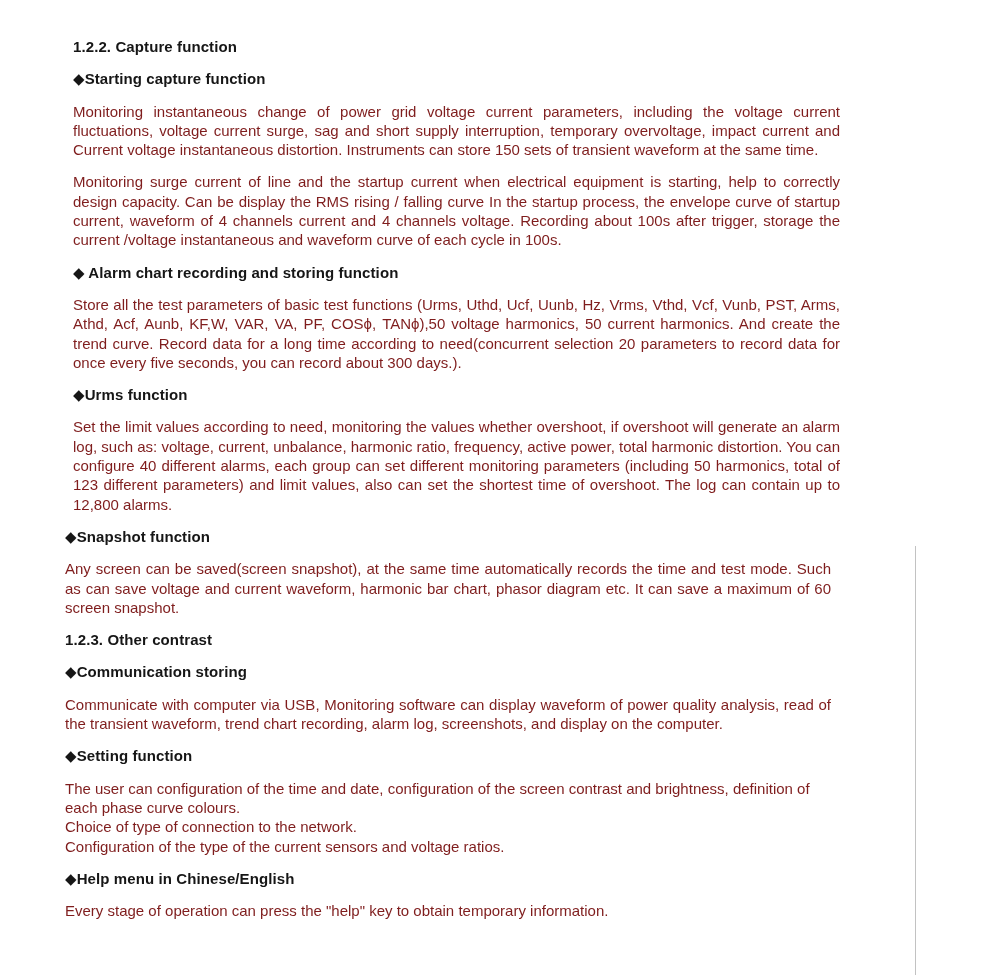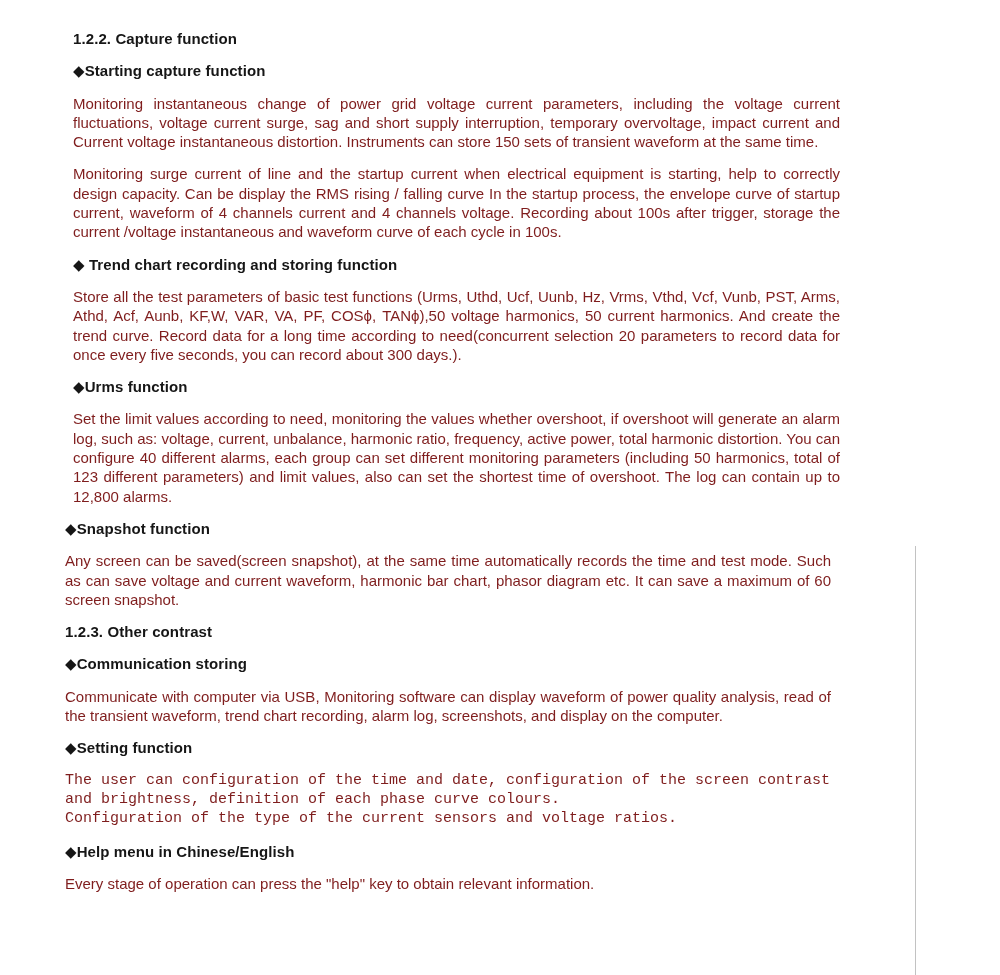--- a/index.html
+++ b/index.html
@@ -12,21 +12,21 @@
     height: 975px;
     font-family: "Liberation Sans", "DejaVu Sans", sans-serif;
     color: #1d1d1d;
     overflow: hidden;
   }
   .page {
     position: relative;
     width: 1000px;
     height: 975px;
     box-sizing: border-box;
-    padding-top: 16px;
+    padding-top: 24px;
     background: #ffffff;
   }
   .block-a {
     margin-left: 73px;
     width: 767px;
   }
   .block-b {
     margin-left: 65px;
     width: 766px;
   }
@@ -44,21 +44,20 @@
     margin: 13px 0;
     text-align: justify;
     text-justify: inter-word;
     color: #7f1d1d;
   }
   .body-para.no-justify {
     text-align: left;
   }
   .line {
     display: block;
-    font-family: Liberation Mono, monospace;
   }
   .edge-line {
     position: absolute;
     left: 915px;
     top: 546px;
     width: 1px;
     height: 429px;
     background: #c2c2c2;
   }
 </style>
@@ -68,41 +67,42 @@
 <main class="page">
 
   <section class="block-a">
     <h1 class="sec-heading">1.2.2. Capture function</h1>
 
     <h2 class="sub-heading">◆Starting capture function</h2>
     <p class="body-para">Monitoring instantaneous change of power grid voltage current parameters, including the voltage current fluctuations, voltage current surge, sag and short supply interruption, temporary overvoltage, impact current and Current voltage instantaneous distortion. Instruments can store 150 sets of transient waveform at the same time.</p>
 
     <p class="body-para">Monitoring surge current of line and the startup current when electrical equipment is starting, help to correctly design capacity. Can be display the RMS rising / falling curve In the startup process, the envelope curve of startup current, waveform of 4 channels current and 4 channels voltage. Recording about 100s after trigger, storage the current /voltage instantaneous and waveform curve of each cycle in 100s.</p>
 
-    <h2 class="sub-heading">◆ Trend chart recording and storing function</h2>
+    <h2 class="sub-heading">◆ Alarm chart recording and storing function</h2>
     <p class="body-para">Store all the test parameters of basic test functions (Urms, Uthd, Ucf, Uunb, Hz, Vrms, Vthd, Vcf, Vunb, PST, Arms, Athd, Acf, Aunb, KF,W, VAR, VA, PF, COSϕ, TANϕ),50 voltage harmonics, 50 current harmonics. And create the trend curve. Record data for a long time according to need(concurrent selection 20 parameters to record data for once every five seconds, you can record about 300 days.).</p>
 
     <h2 class="sub-heading">◆Urms function</h2>
     <p class="body-para">Set the limit values according to need, monitoring the values whether overshoot, if overshoot will generate an alarm log, such as: voltage, current, unbalance, harmonic ratio, frequency, active power, total harmonic distortion. You can configure 40 different alarms, each group can set different monitoring parameters (including 50 harmonics, total of 123 different parameters) and limit values, also can set the shortest time of overshoot. The log can contain up to 12,800 alarms.</p>
   </section>
 
   <section class="block-b">
     <h2 class="sub-heading">◆Snapshot function</h2>
     <p class="body-para">Any screen can be saved(screen snapshot), at the same time automatically records the time and test mode. Such as can save voltage and current waveform, harmonic bar chart, phasor diagram etc. It can save a maximum of 60 screen snapshot.</p>
 
     <h1 class="sec-heading">1.2.3. Other contrast</h1>
 
     <h2 class="sub-heading">◆Communication storing</h2>
     <p class="body-para">Communicate with computer via USB, Monitoring software can display waveform of power quality analysis, read of the transient waveform, trend chart recording, alarm log, screenshots, and display on the computer.</p>
 
     <h2 class="sub-heading">◆Setting function</h2>
     <p class="body-para no-justify">
       <span class="line">The user can configuration of the time and date, configuration of the screen contrast and brightness, definition of each phase curve colours.</span>
+      <span class="line">Choice of type of connection to the network.</span>
       <span class="line">Configuration of the type of the current sensors and voltage ratios.</span>
     </p>
 
     <h2 class="sub-heading">◆Help menu in Chinese/English</h2>
-    <p class="body-para no-justify">Every stage of operation can press the "help" key to obtain relevant information.</p>
+    <p class="body-para no-justify">Every stage of operation can press the "help" key to obtain temporary information.</p>
   </section>
 
   <div class="edge-line"></div>
 
 </main>
 
 </body></html>

